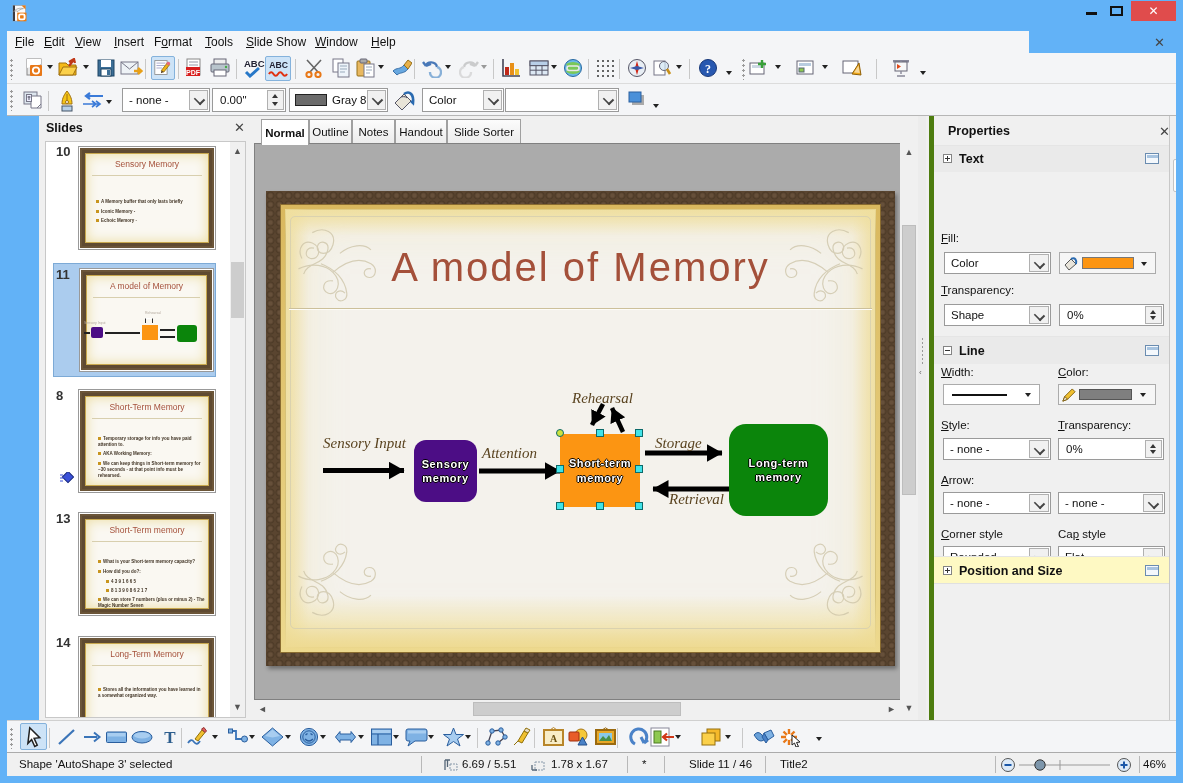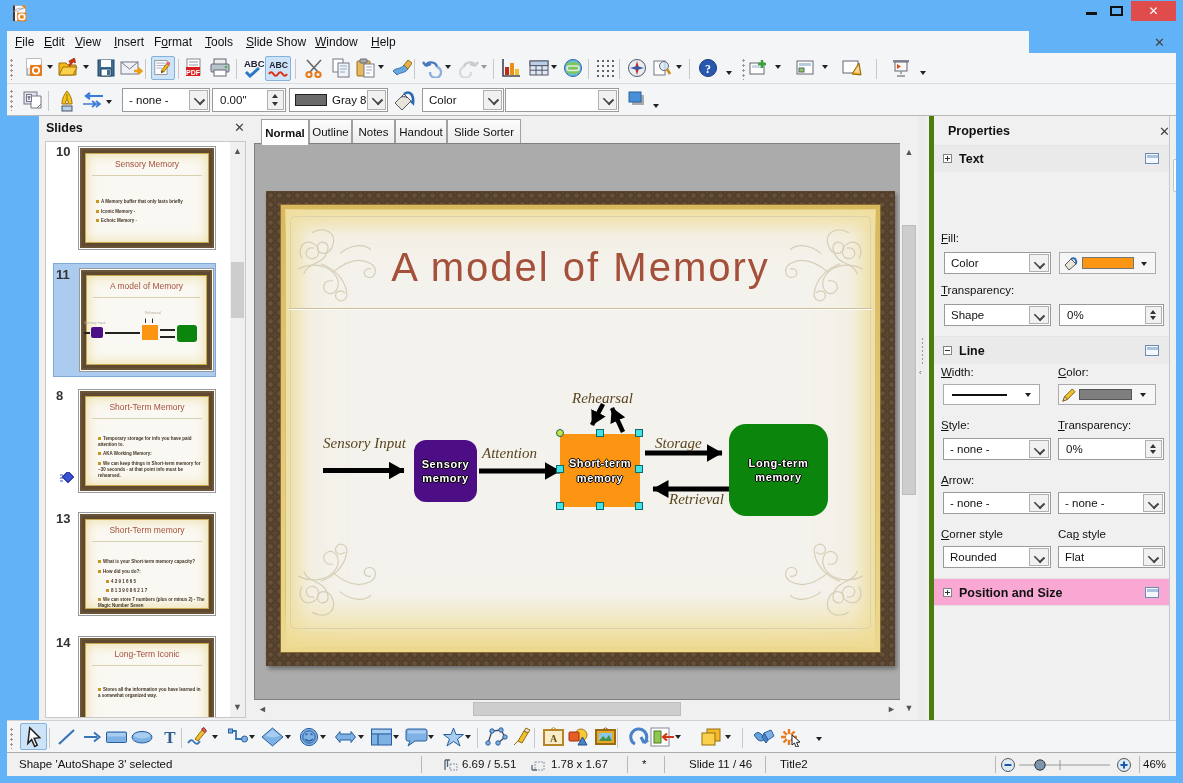--- a/index.html
+++ b/index.html
@@ -455,21 +455,21 @@
           <div class="tbul" style="left:21px; top:60px;"><i></i>4 3 9 1 6 6 5</div>
           <div class="tbul" style="left:21px; top:69px;"><i></i>8 1 3 9 0 8 6 2 1 7</div>
           <div class="tbul" style="left:13px; top:78px; width:108px;"><i></i>We can store 7 numbers (plus or minus 2) - The Magic Number Seven</div>
         </div>
           </div>
       </div>
       <span class="snum" style="left:10px; top:493px;">14</span>
       <div class="thumb" style="left:32px; top:494px; height:104px;">
         <div class="tframe">
             <div class="tinner">
-          <div class="ttitle">Long-Term Iconic</div>
+          <div class="ttitle">Long-Term Memory</div>
           <div class="tline"></div>
           <div class="tbul" style="left:13px; top:44px; width:105px;"><i></i>Stores all the information you have learned in a somewhat organized way.</div>
         </div>
           </div>
       </div>
       <div id="sp-scroll">
         <div class="sarrow" style="top:2px;">▲</div>
         <div id="sp-thumb"></div>
         <div class="sarrow" style="top:558px;">▼</div>
       </div>
@@ -623,21 +623,21 @@
     <span class="plabel" style="left:7px; top:412px;"><u>C</u>orner style</span>
     <span class="plabel" style="left:124px; top:412px;">Ca<u>p</u> style</span>
     <div class="combo" style="left:9px; top:430px; width:108px; height:22px;">
         <span class="ctext">Rounded</span>
         <span class="cbtn"></span>
       </div>
     <div class="combo" style="left:124px; top:430px; width:107px; height:22px;">
         <span class="ctext">Flat</span>
         <span class="cbtn"></span>
       </div>
-    <div class="sect" style="top:462px; height:28px; background:#f9a8d4; border-bottom:1px solid #e0e0e0;">
+    <div class="sect" style="top:440px; height:28px; background:#fef9c3; border-bottom:1px solid #e0e0e0;">
       <span class="pm plus" style="top:9px;"></span>
       <span class="phead" style="position:absolute; left:25px; top:7px;">Position and Size</span>
       <span class="dlg" style="top:8px;"></span>
     </div>
   </div>
   <div id="sidetabs">
     <svg class="stab" style="top:11px; height:14px;" viewBox="0 0 24 12">
       <path d="M2,2 h13 M2,6 h13 M2,10 h13" stroke="#555" stroke-width="1.6"></path>
       <path d="M17,4 l3,4 l3,-4 z" fill="#555"></path>
     </svg>

